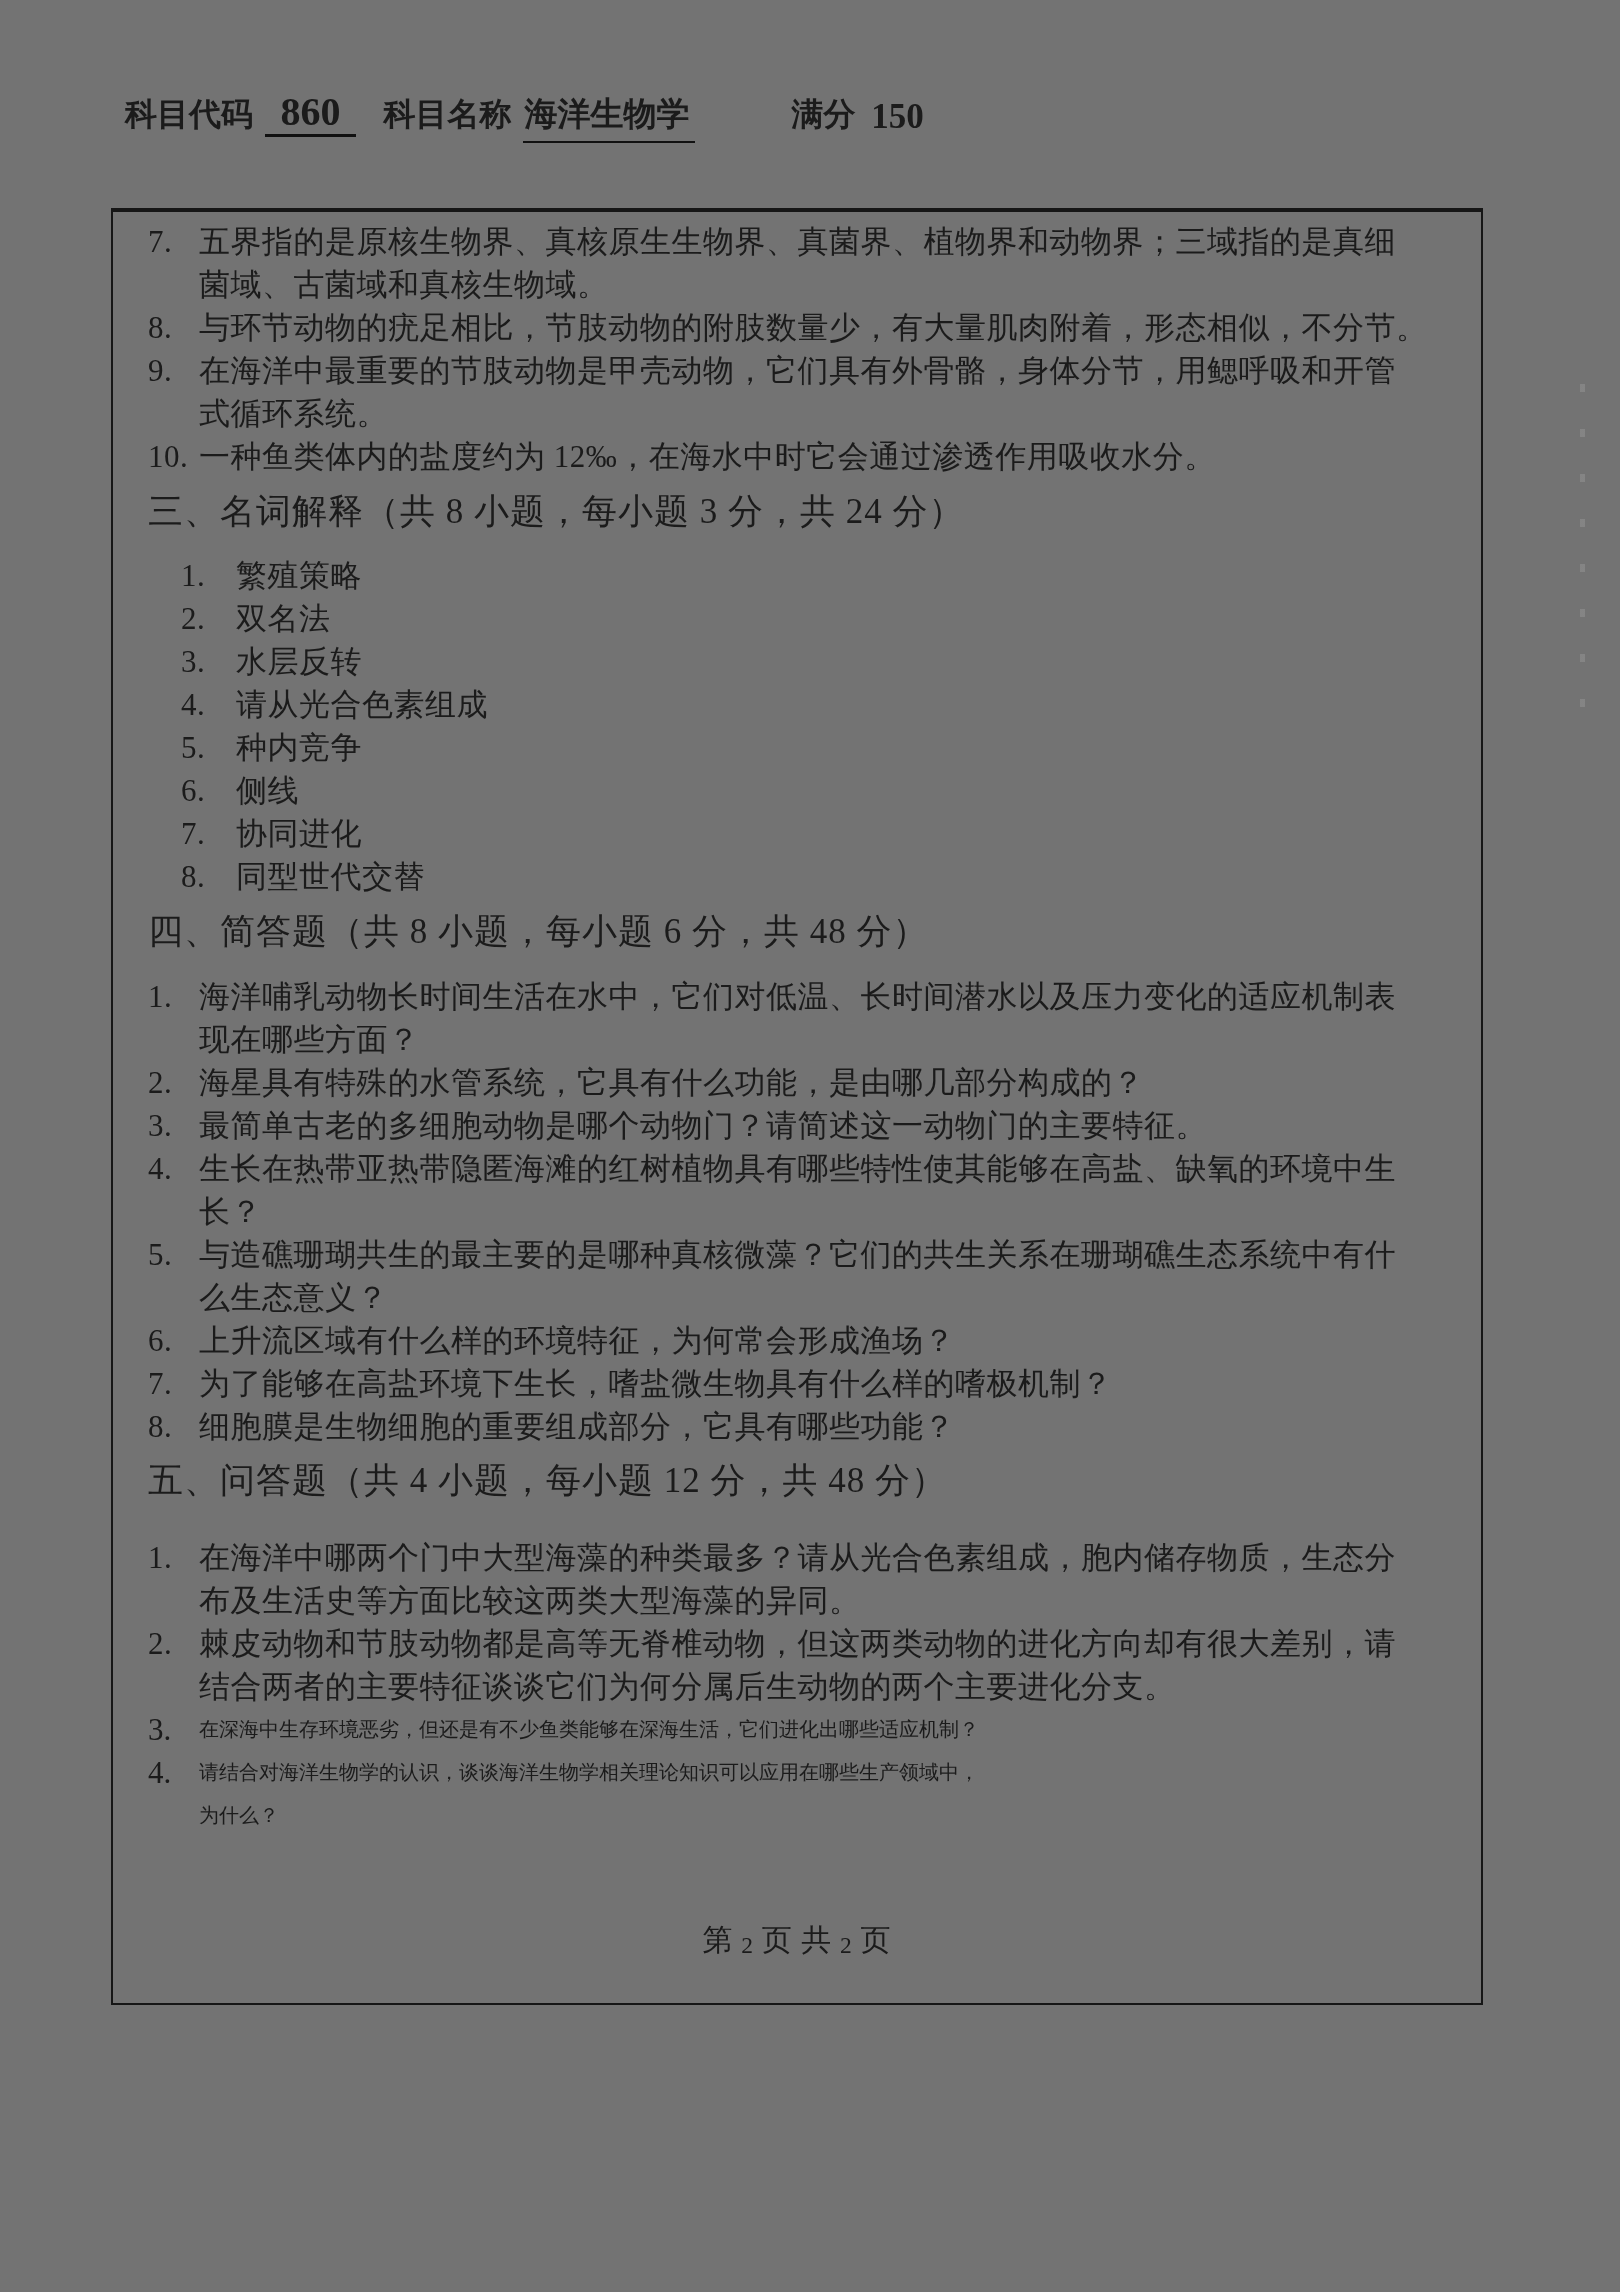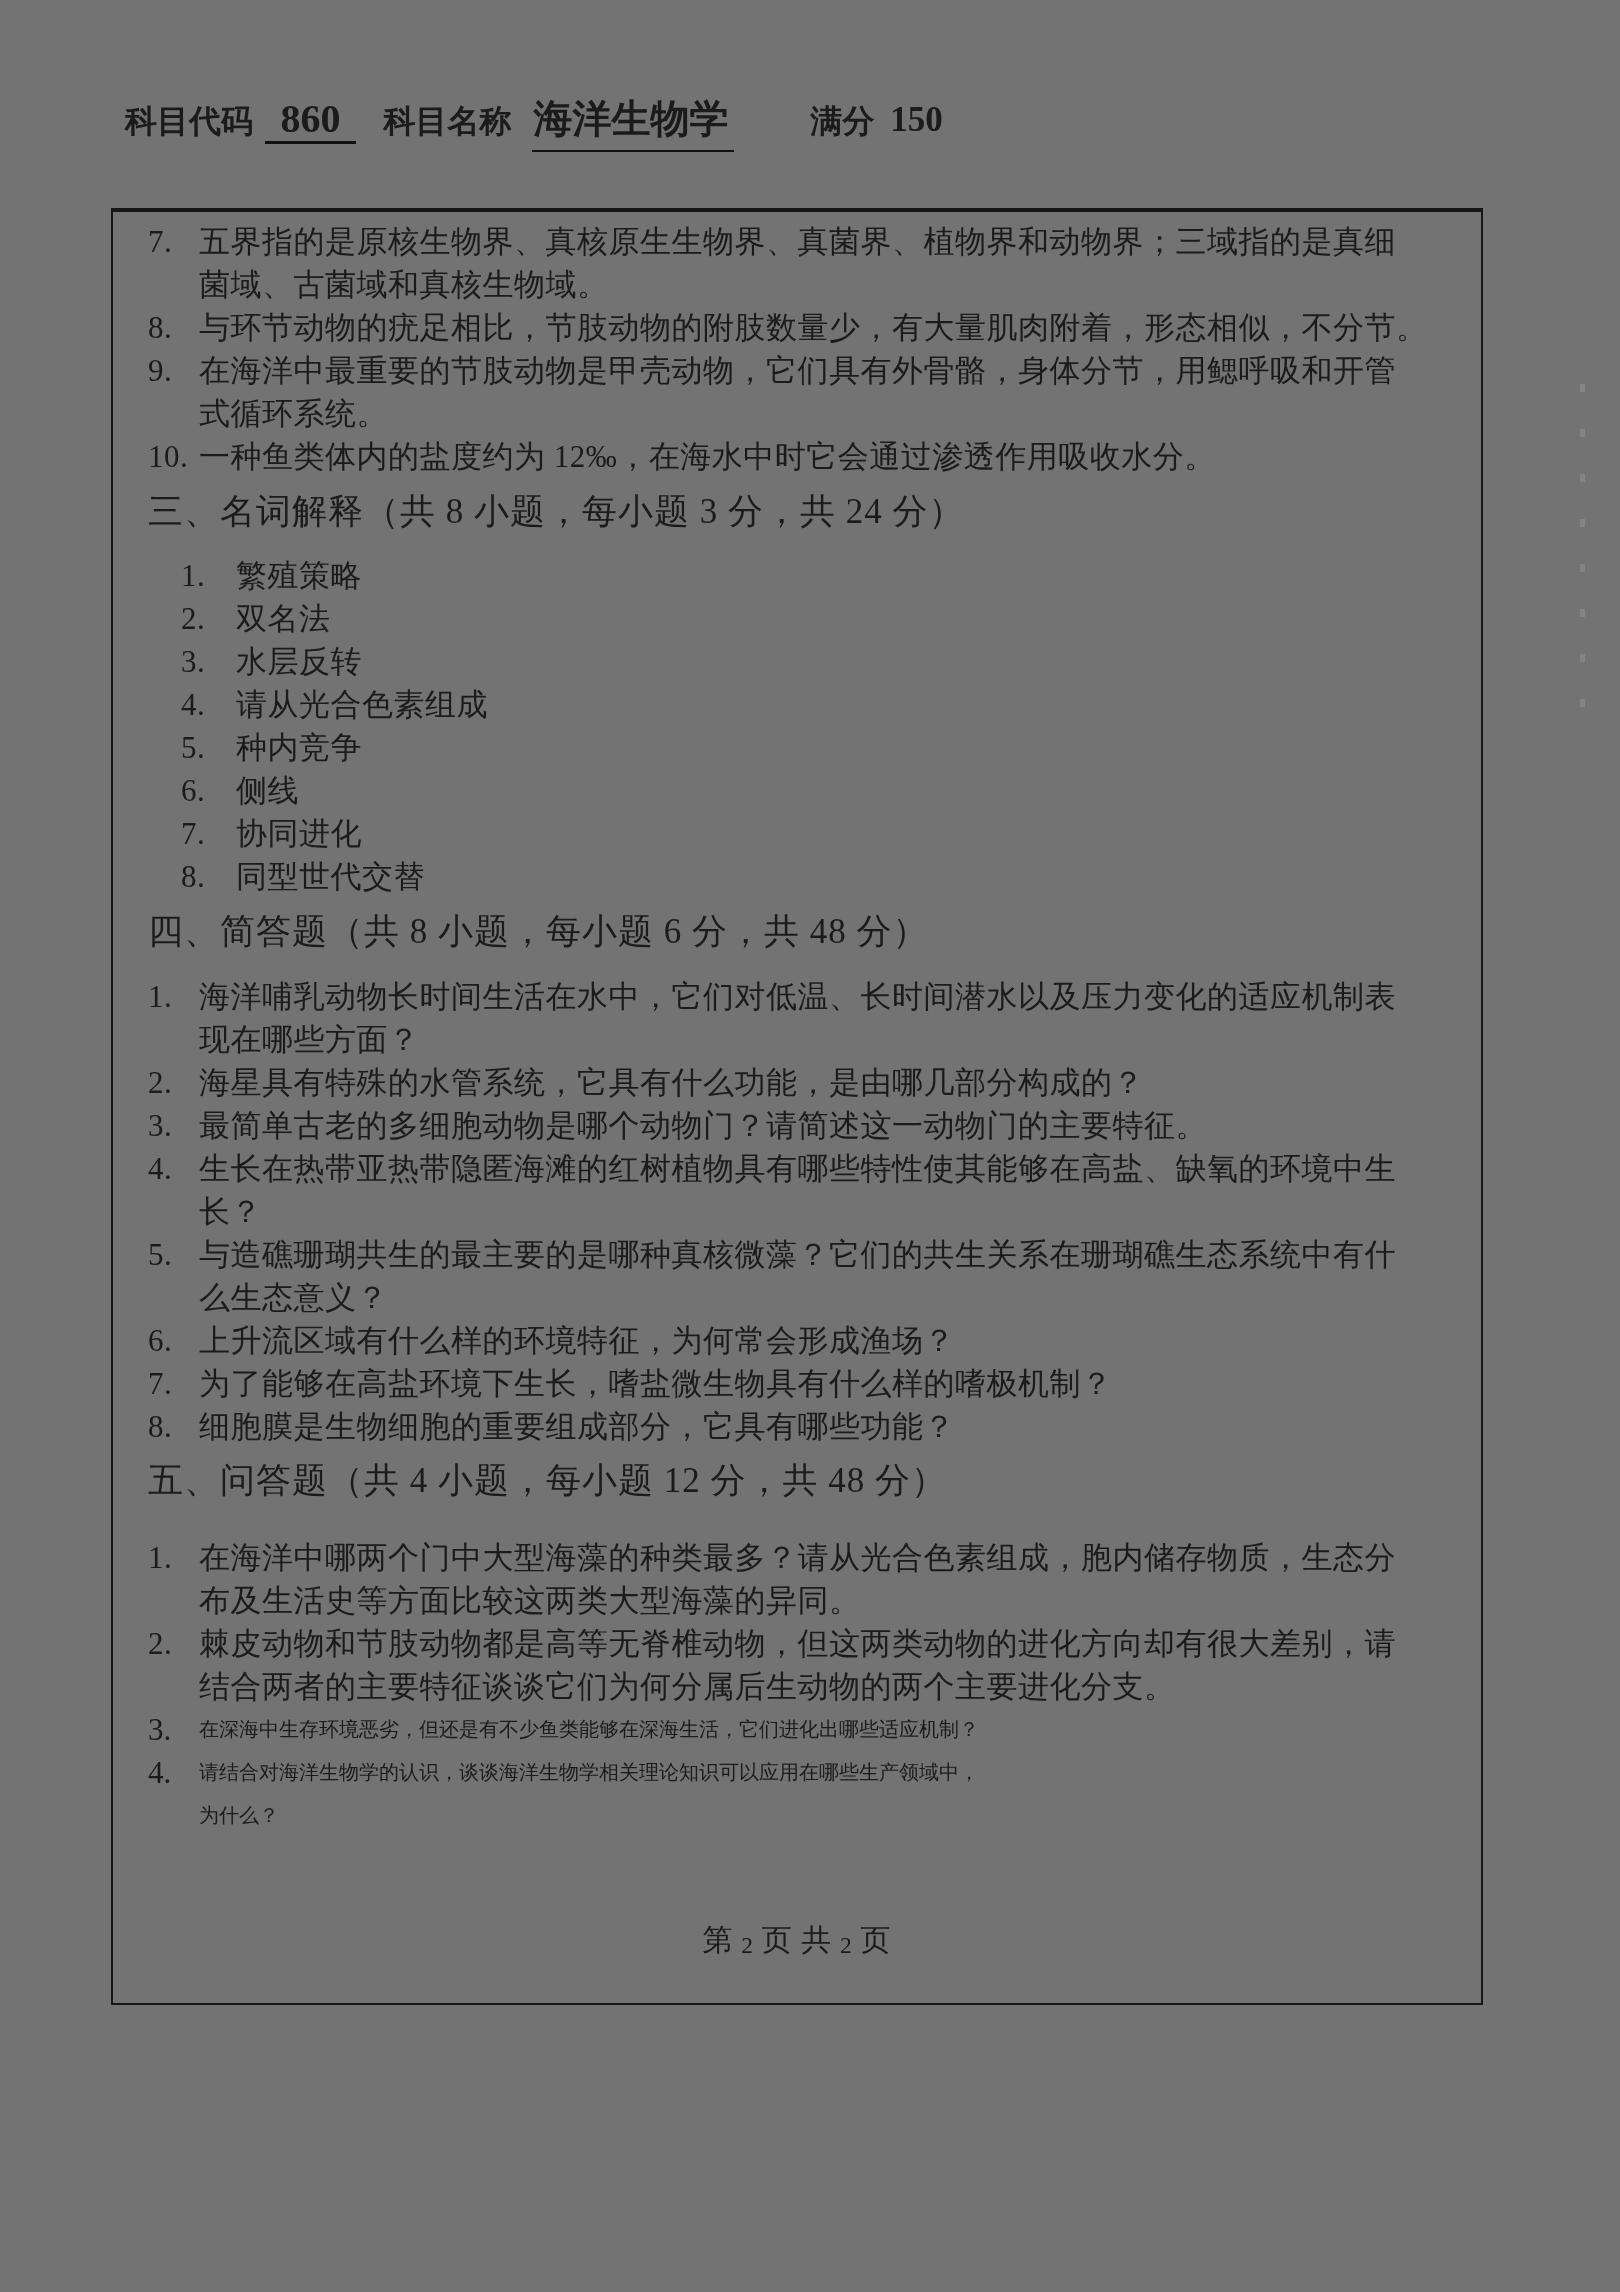--- a/index.html
+++ b/index.html
@@ -18,26 +18,25 @@
     font-size:32px; font-weight:bold; white-space:nowrap;
   }
   .subject-code {
     font-size:40px; line-height:1;
     border-bottom:3.9px solid #111;
     padding:0 15.7px 2px 15.7px;
     margin:0 27.4px 0 11.8px;
   }
   .subject-name-label { margin-right:11px; }
   .subject-name {
-    font-size:39px;
+    font-size:33px;
     border-bottom:2.9px solid #111;
     padding:0 5.9px 3.9px 2px;
-    margin-left:9px;
-  }
-  .score-group { margin-left:76px; display:flex; align-items:flex-start; }
+  }
+  .score-group { margin-left:96px; display:flex; align-items:flex-end; }
   .score-value { margin-left:15.7px; font-size:35px; }
   
   .exam-box {
     position:absolute; left:111px; top:208px;
     width:1372px; height:1797px;
     box-sizing:border-box;
     border:2.9px solid #161616;
     border-top-width:4.9px;
     padding:7.8px 21.6px 0 35px;
   }

